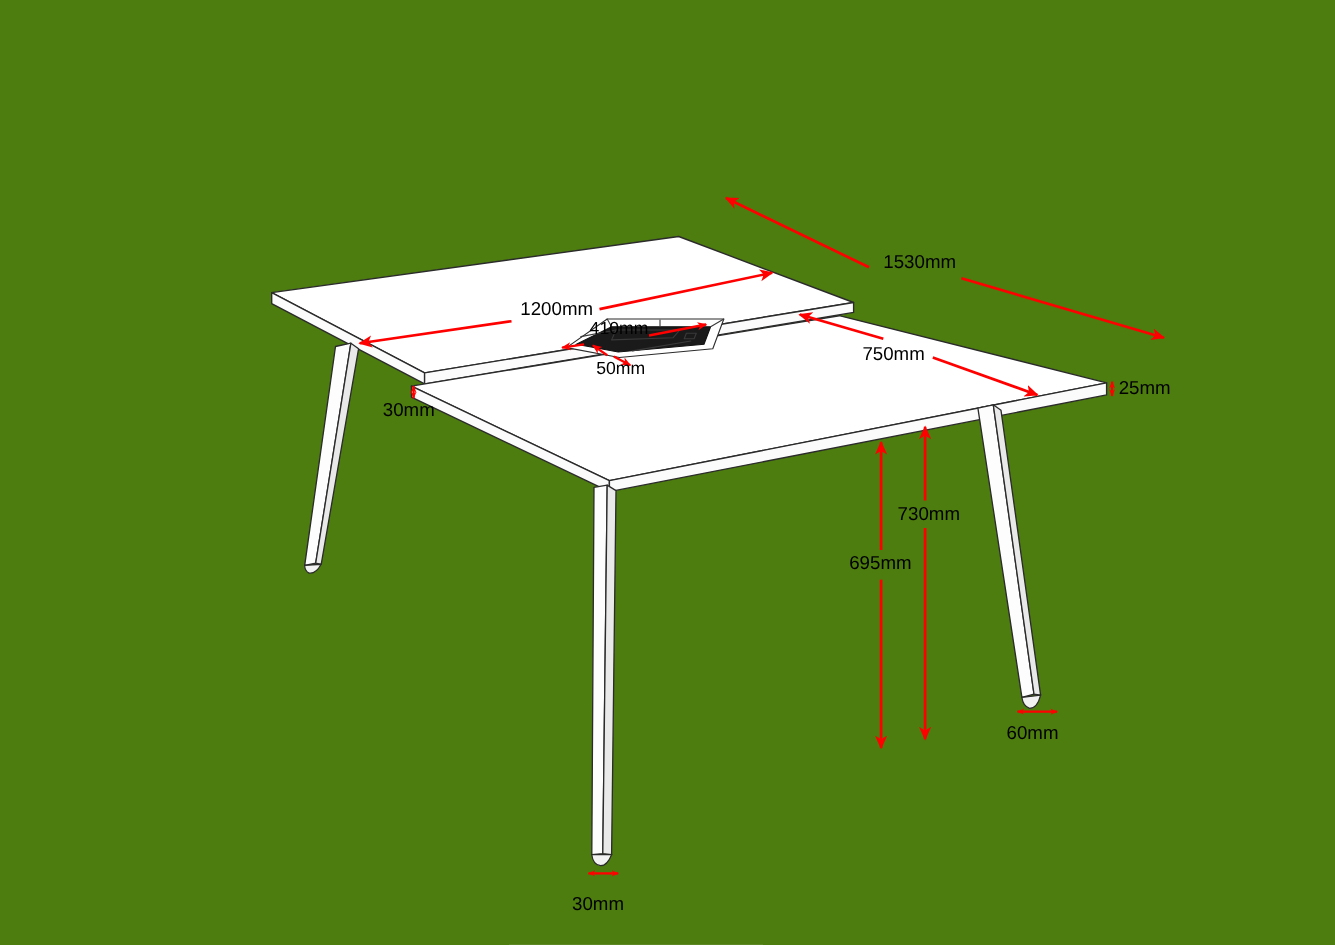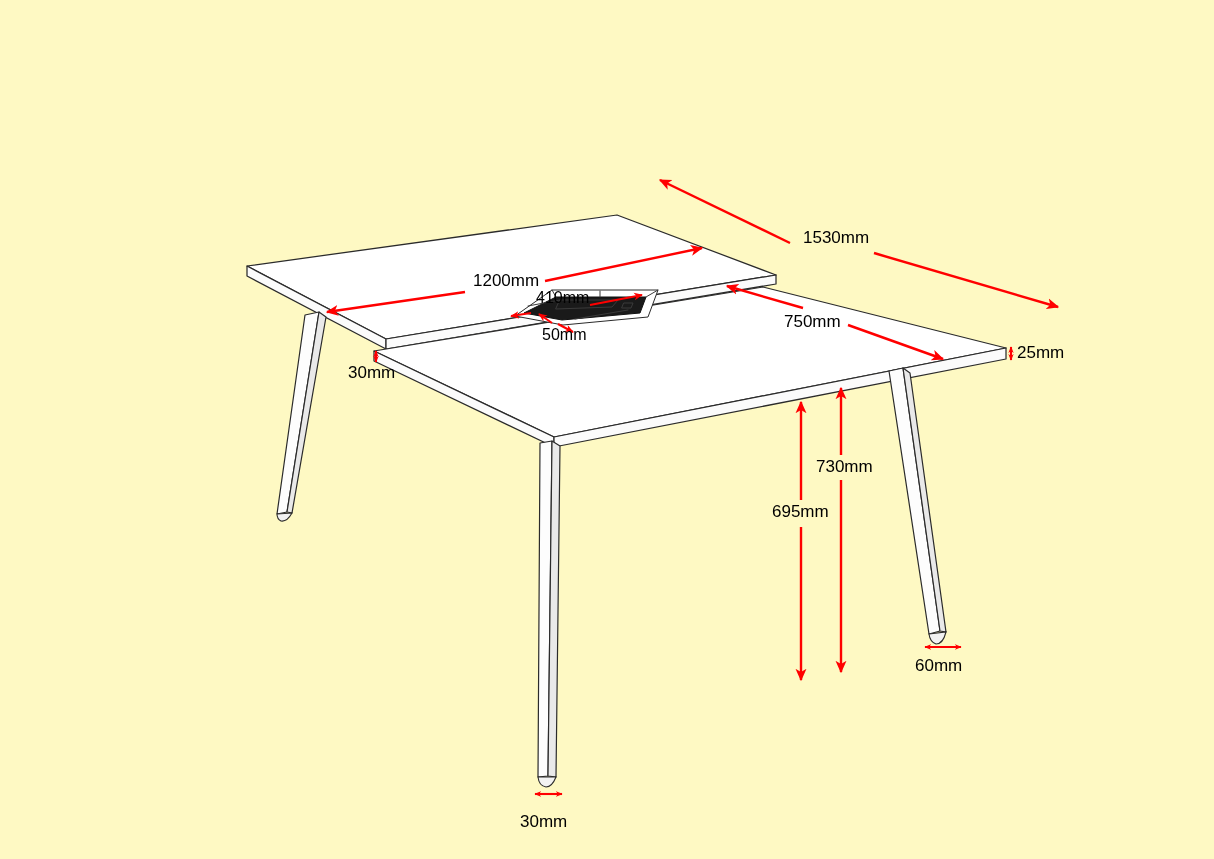--- a/index.html
+++ b/index.html
@@ -11,21 +11,21 @@
   body {
     width: 1214px;
     height: 859px;
     font-family: "Liberation Sans", sans-serif;
     overflow: hidden;
   }
   #drawing-root {
     position: relative;
     width: 1214px;
     height: 859px;
-    background: #fef9c3;
+    background: #4d7c0f;
   }
   svg#tech-drawing {
     display: block;
     width: 1214px;
     height: 859px;
   }
   .outline-thin {
     fill: none;
     stroke: #3a3a3a;
     stroke-width: 1;

